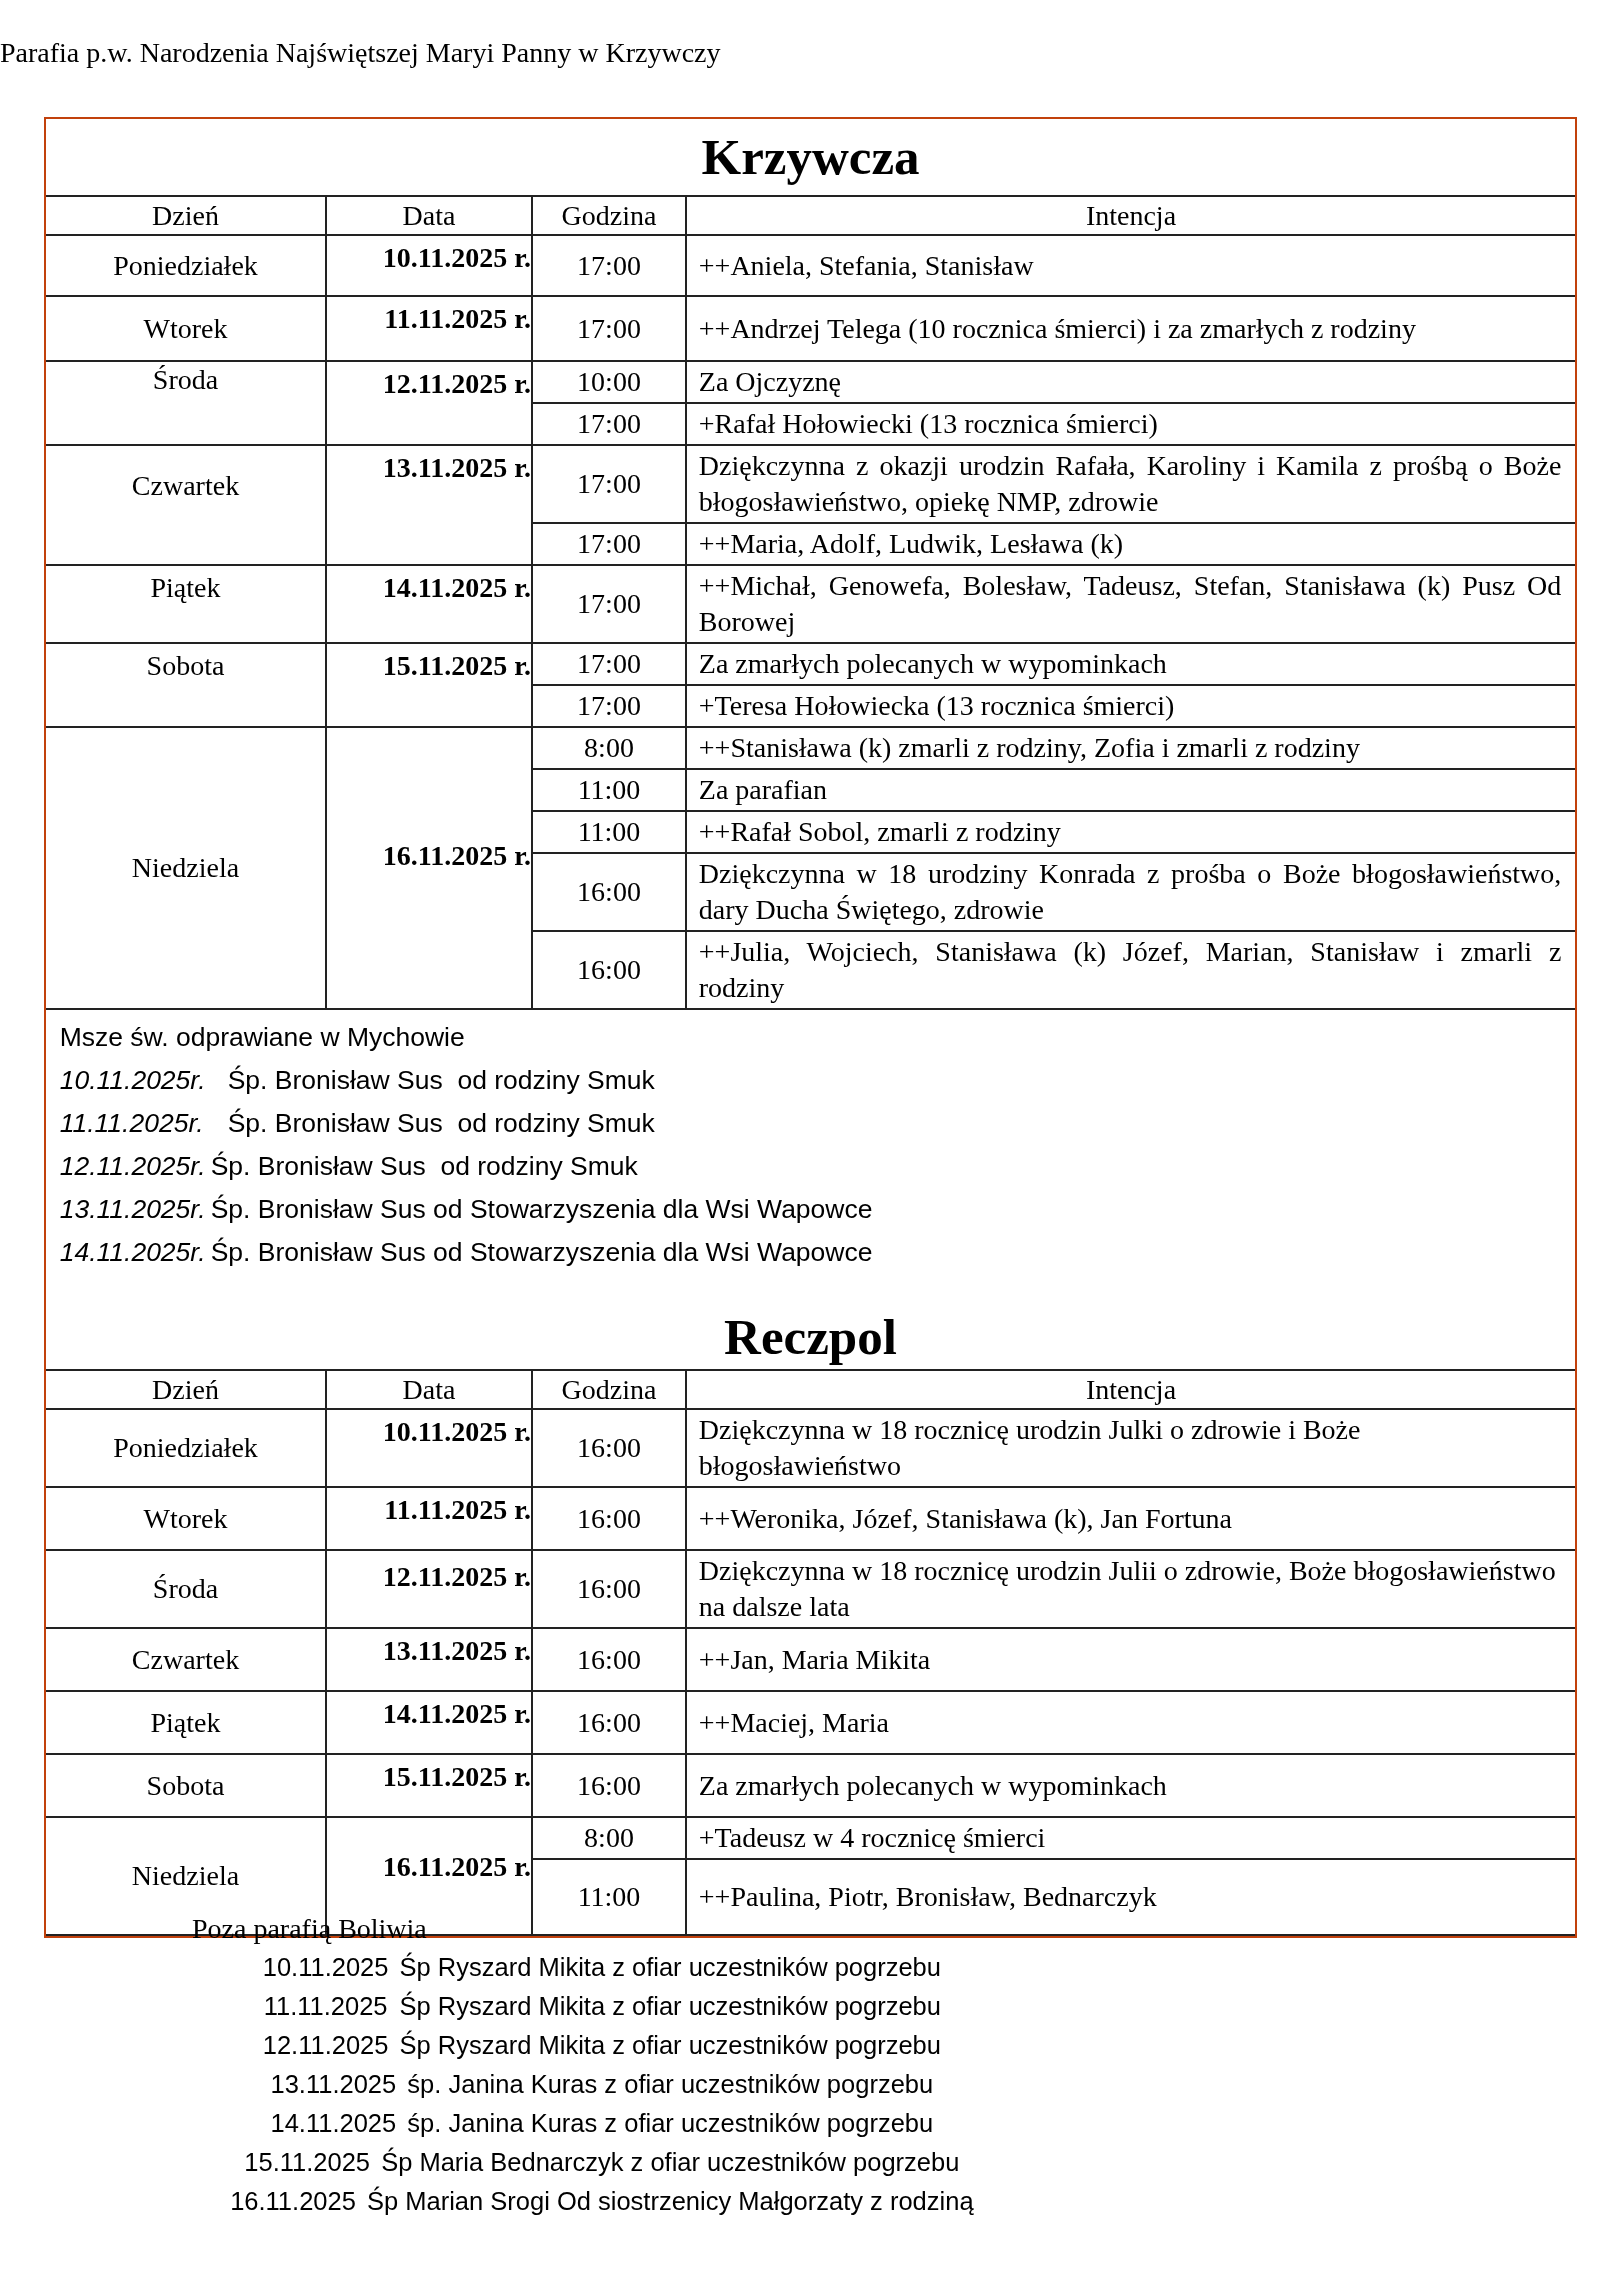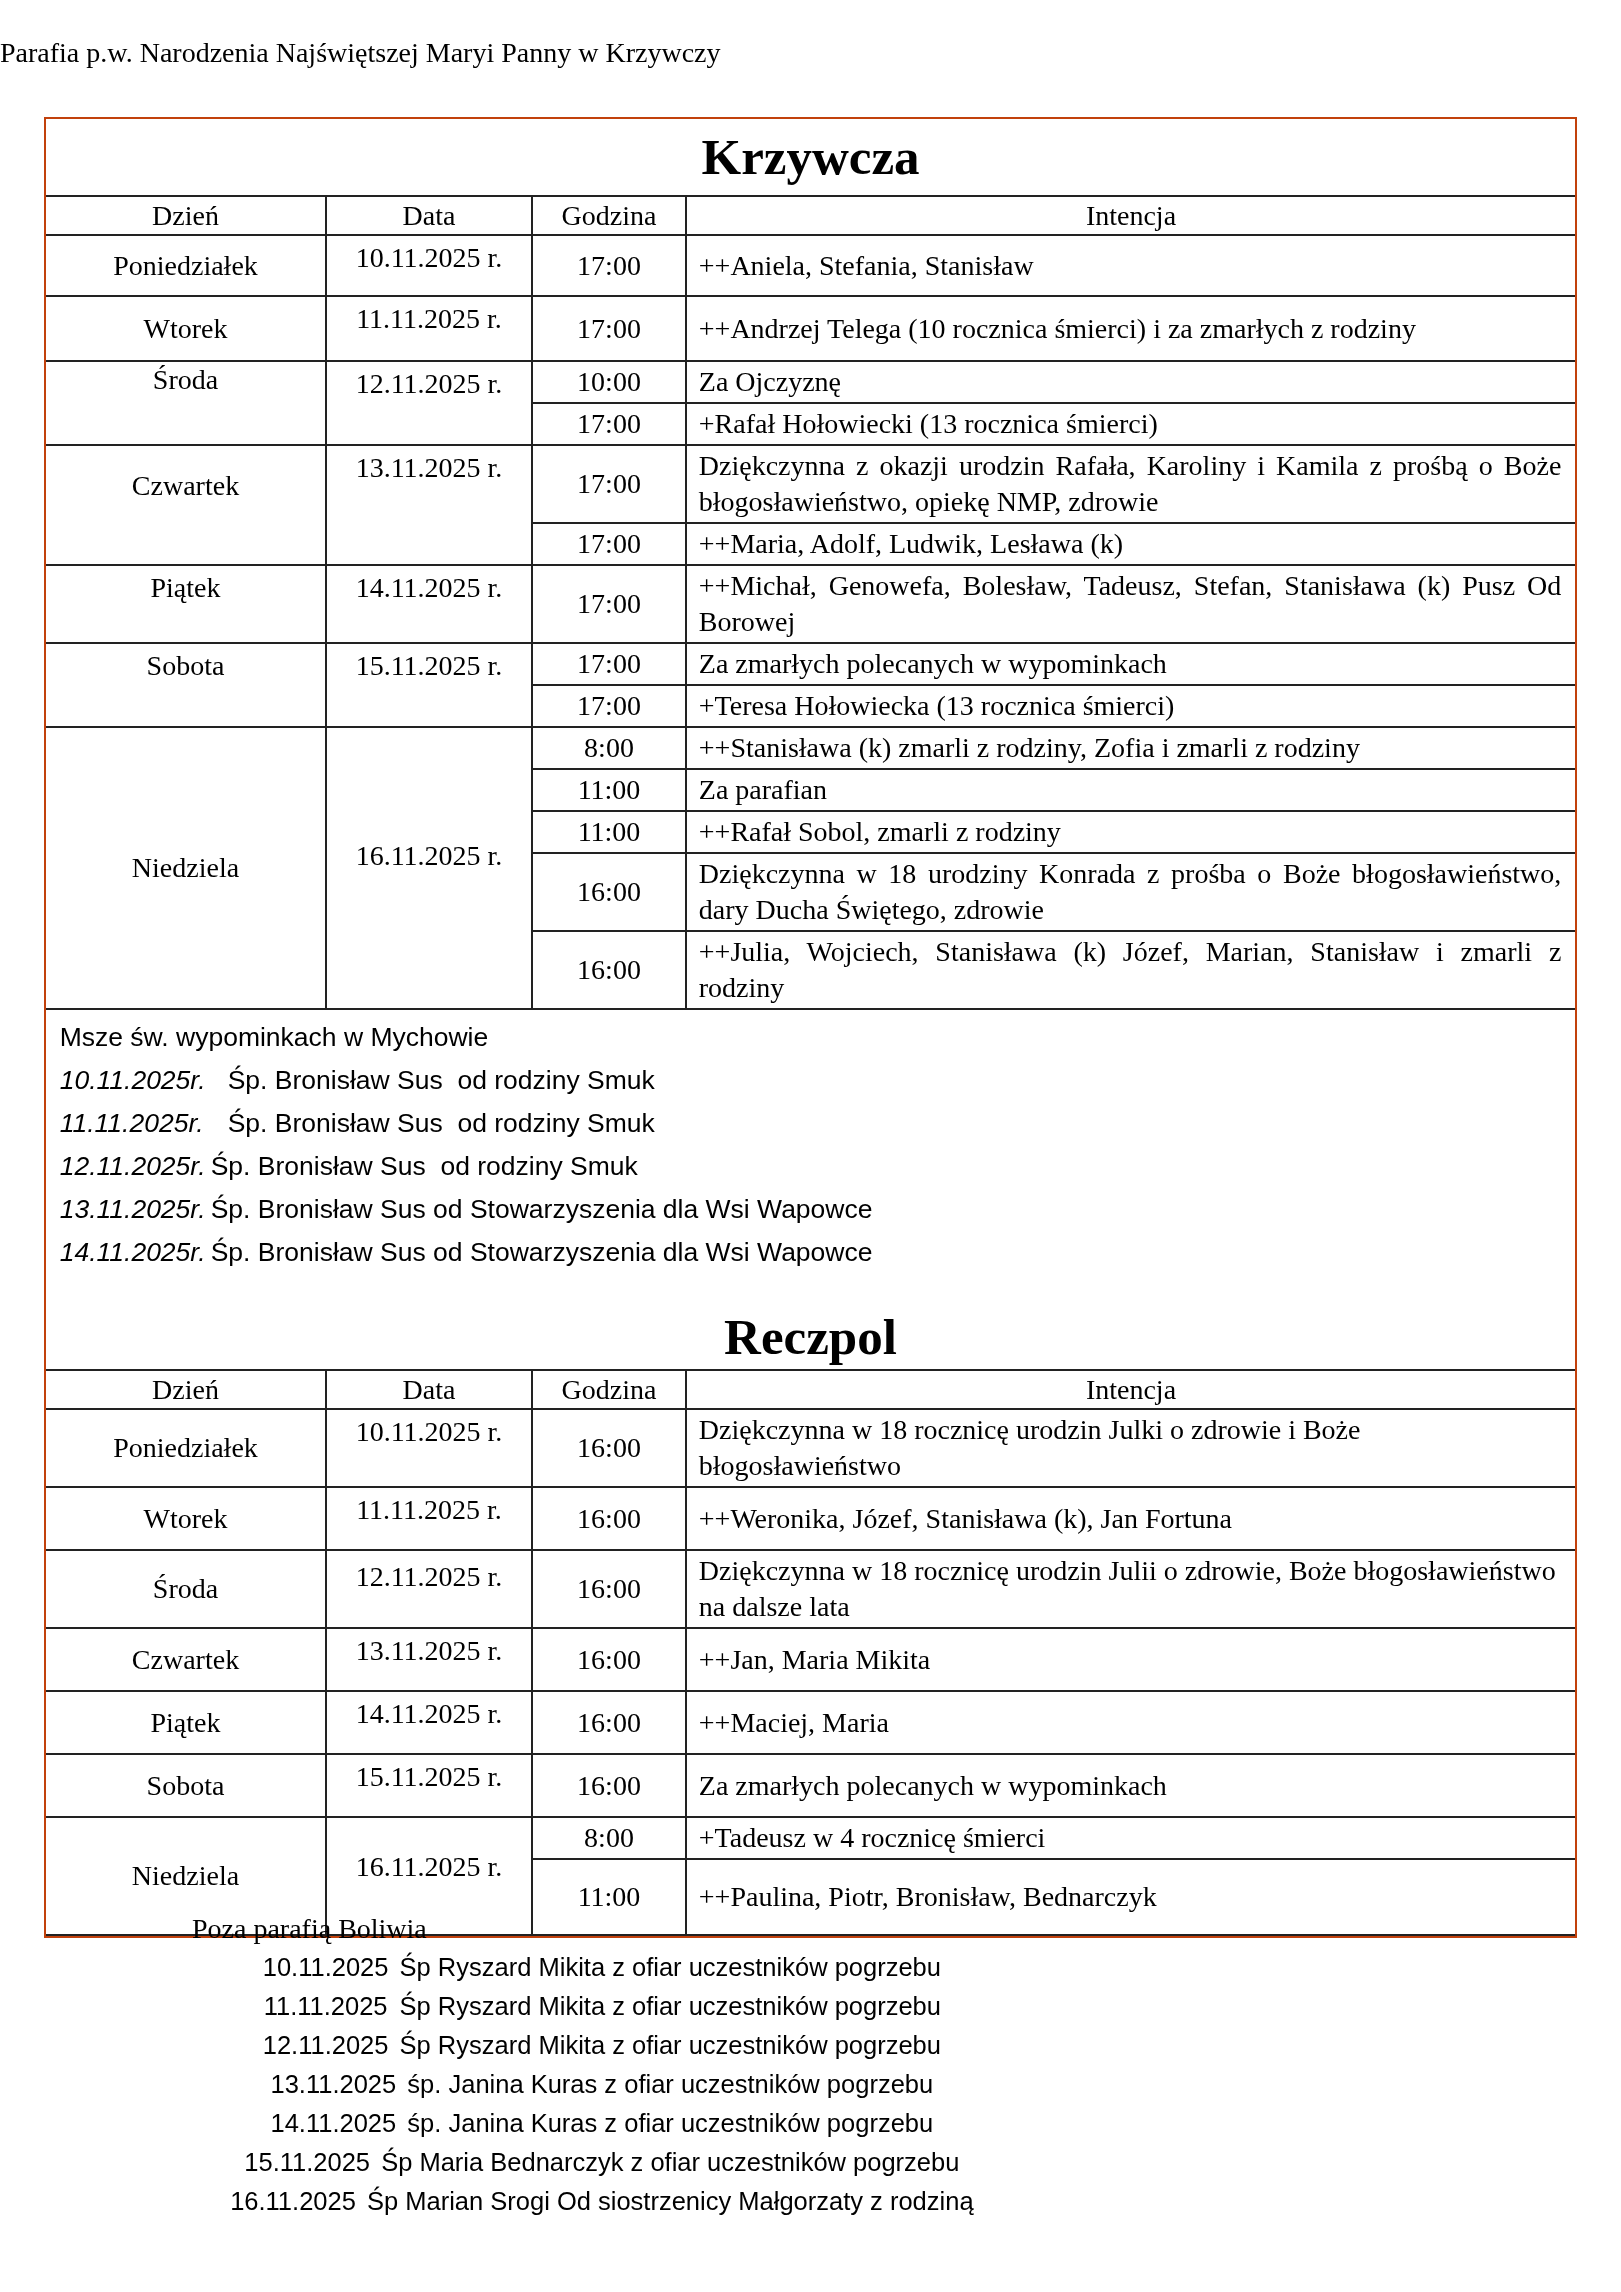--- a/index.html
+++ b/index.html
@@ -10,21 +10,21 @@
   table.sched { width: 100%; border-collapse: collapse; table-layout: fixed; font-size: 28px; }
   table.sched td, table.sched th { border: 2px solid #222; padding: 0; vertical-align: middle; }
   table.sched tr:first-child th { border-top-width: 2.9px; }
   table.sched th { font-weight: normal; text-align: center; height: 37px; line-height: 35px; }
   table.sched tr > :first-child { border-left: none; margin-top: 40px; }
   table.sched tr > :last-child { border-right: none; }
   col.c-day { width: 280px; }
   col.c-date { width: 206px; }
   col.c-time { width: 154px; }
   .day { text-align: center; }
-  .date { text-align: center; vertical-align: top !important; padding-top: 5.9px !important; }
+  .date { text-align: right; vertical-align: top !important; padding-top: 5.9px !important; font-weight: bold; }
   .date.mid { vertical-align: middle !important; padding-top: 0 !important; }
   .time { text-align: center; }
   .intent { text-align: justify; padding: 2px 13.7px 2px 11.8px !important; line-height: 36px; }
   .r1 { height: 61px; }
   .note-block { font-family: "Liberation Sans", sans-serif; font-size: 26.5px; padding: 5.9px 13.7px 0 13.7px; line-height: 43px; height: 296px; box-sizing: border-box; }
   .abroad { position: absolute; left: 192px; top: 1909px; }
   .abroad-title { font-size: 28px; line-height: 39px; }
   .abroad-list { margin-left: 27px; font-family: "Liberation Sans", sans-serif; font-size: 25.5px; line-height: 39px; text-align: center; }
   .abroad-list span.d { display: inline-block; width: 148px; }
   .note-block span.d { display: inline-block; font-style: italic; }
@@ -125,21 +125,21 @@
       <td class="intent">Dziękczynna w 18 urodziny Konrada z prośba o Boże błogosławieństwo, dary Ducha Świętego, zdrowie</td>
     </tr>
     <tr style="height:76px">
       <td class="time">16:00</td>
       <td class="intent">++Julia, Wojciech, Stanisława (k) Józef, Marian, Stanisław i zmarli z rodziny</td>
     </tr>
   </tbody>
     </table>
 
   <div class="note-block">
-    <div>Msze św. wypominkach w Mychowie</div>
+    <div>Msze św. odprawiane w Mychowie</div>
     <div><span class="d" style="width:168px">10.11.2025r.</span><span style="white-space:pre">Śp. Bronisław Sus  od rodziny Smuk</span></div>
     <div><span class="d" style="width:168px">11.11.2025r.</span><span style="white-space:pre">Śp. Bronisław Sus  od rodziny Smuk</span></div>
     <div><span class="d" style="width:151px">12.11.2025r.</span><span style="white-space:pre">Śp. Bronisław Sus  od rodziny Smuk</span></div>
     <div><span class="d" style="width:151px">13.11.2025r.</span><span style="white-space:pre">Śp. Bronisław Sus od Stowarzyszenia dla Wsi Wapowce</span></div>
     <div><span class="d" style="width:151px">14.11.2025r.</span><span style="white-space:pre">Śp. Bronisław Sus od Stowarzyszenia dla Wsi Wapowce</span></div>
   </div>
 
   <div class="section-title" style="height:63px;line-height:63px">Reczpol</div>
   <table class="sched">
     <colgroup>

